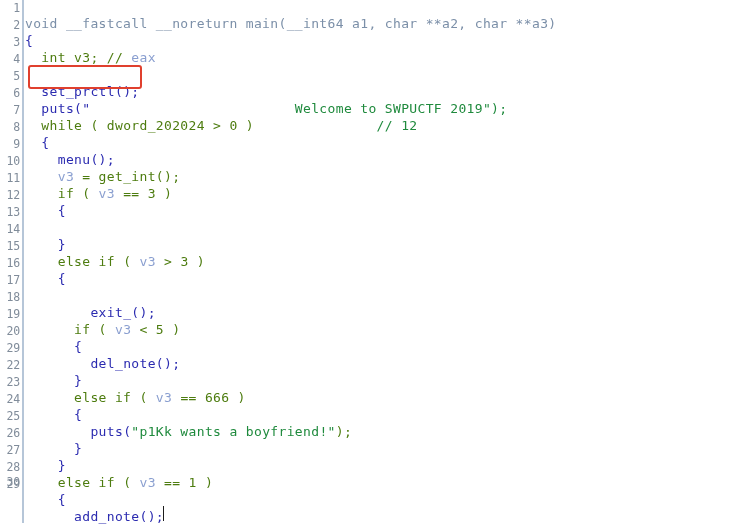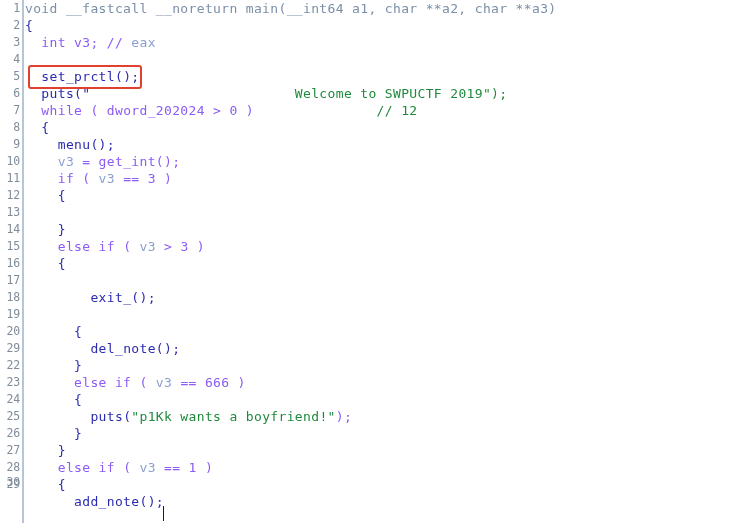--- a/index.html
+++ b/index.html
@@ -55,22 +55,23 @@
   .cline {
     position: absolute;
     left: 0;
     height: 17px;
     line-height: 17px;
     font-size: 13px;
     white-space: pre;
     font-family: "DejaVu Sans Mono", "Liberation Mono", monospace;
     letter-spacing: 0.35px;
     color: #2b2bb0;
-  }
-  .kw      { color: #8b5cf6; }
+    margin-top: 15px;
+  }
+  .kw      { color: #4d7c0f; }
   .fn      { color: #2b2bb0; }
   .decl    { color: #7b8fa8; }
   .var     { color: #8a9fd0; }
   .str     { color: #1f8a3d; }
   .cmt     { color: #1f8a3d; }
   .cmt-var { color: #8a9fd0; }
   .punct   { color: #2b2bb0; }
   
   #redbox {
     position: absolute;
@@ -161,20 +162,21 @@
 
     <div class="cline" style="top:221px"><span class="kw">    </span><span class="punct">}</span></div>
 
     <div class="cline" style="top:238px"><span class="kw">    </span><span class="kw">else if ( </span><span class="var">v3</span><span class="kw"> &gt; 3 )</span></div>
 
     <div class="cline" style="top:255px"><span class="kw">    </span><span class="punct">{</span></div>
 
 
     <div class="cline" style="top:289px"><span class="kw">        </span><span class="fn">exit_();</span></div>
 
+    <div class="cline" style="top:306px"><span class="kw">      </span><span class="kw">if ( </span><span class="var">v3</span><span class="kw"> &lt; 5 )</span></div>
 
     <div class="cline" style="top:323px"><span class="kw">      </span><span class="punct">{</span></div>
 
     <div class="cline" style="top:340px"><span class="kw">        </span><span class="fn">del_note();</span></div>
 
     <div class="cline" style="top:357px"><span class="kw">      </span><span class="punct">}</span></div>
 
     <div class="cline" style="top:374px"><span class="kw">      </span><span class="kw">else if ( </span><span class="var">v3</span><span class="kw"> == 666 )</span></div>
 
     <div class="cline" style="top:391px"><span class="kw">      </span><span class="punct">{</span></div>

